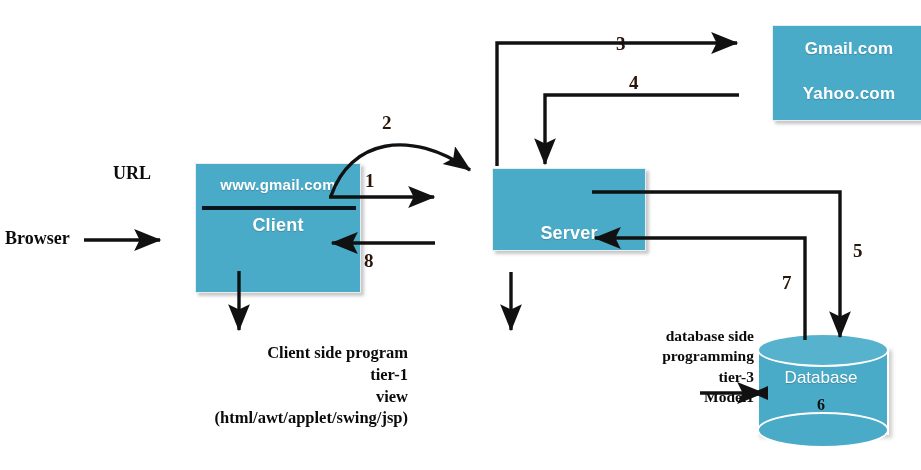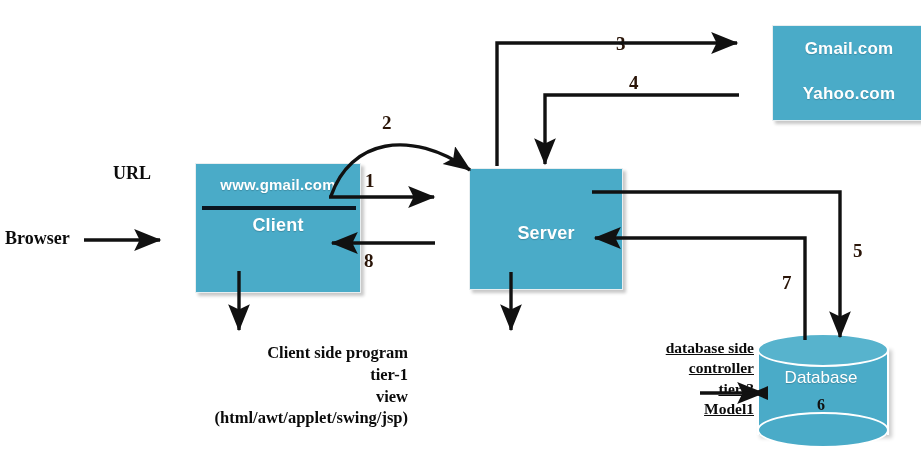--- a/index.html
+++ b/index.html
@@ -115,21 +115,21 @@
 <body>
 
 <div id="canvas">
 
   <div class="box" style="left:163px; top:163px; width:166px; height:130px;">
     <div class="box-label" style="top:12px; font-size:15px;">www.gmail.com</div>
     <div class="divider" style="left:6px; top:42px; width:154px; height:4px;"></div>
     <div class="box-label" style="top:51px; font-size:18px;">Client</div>
   </div>
 
-  <div class="box" style="left:437px; top:168px; width:154px; height:122px;">
+  <div class="box" style="left:460px; top:168px; width:154px; height:83px;">
     <div class="box-label" style="top:54px; font-size:18px;">Server</div>
   </div>
 
   <div class="box" style="left:740px; top:25px; width:154px; height:96px;">
     <div class="box-label" style="top:13px; font-size:17px;">Gmail.com</div>
     <div class="box-label" style="top:58px; font-size:17px;">Yahoo.com</div>
   </div>
 
   <div style="position:absolute; left:757px; top:333px; width:128px; height:118px;">
     <div class="cyl-body" style="left:0; top:14px; width:128px; height:88px;"></div>
@@ -152,23 +152,23 @@
   <div class="num" style="left:364px; top:250px;">8</div>
 
   <div class="textblock" style="left:112px; top:342px; width:296px;">
     <div>Client side program</div>
     <div>tier-1</div>
     <div>view</div>
     <div>(html/awt/applet/swing/jsp)</div>
   </div>
 
 
-  <div class="textblock smaller" style="left:622px; top:338px; width:132px;text-decoration:underline;">
+  <div class="textblock smaller" style="left:622px; top:326px; width:132px;">
     <div>database side</div>
-    <div>controller</div>
+    <div>programming</div>
     <div>tier-3</div>
     <div>Model1</div>
   </div>
 
   <svg class="overlay" viewBox="0 0 921 470">
     <defs>
       <marker id="arrow" markerWidth="9" markerHeight="9" refX="7.6" refY="3.2" orient="auto" markerUnits="strokeWidth">
         <path d="M0,0 L8,3.2 L0,6.4 L1.6,3.2 z" fill="#111111"></path>
       </marker>
       <marker id="arrowsm" markerWidth="10" markerHeight="10" refX="8.2" refY="3.4" orient="auto" markerUnits="strokeWidth">

